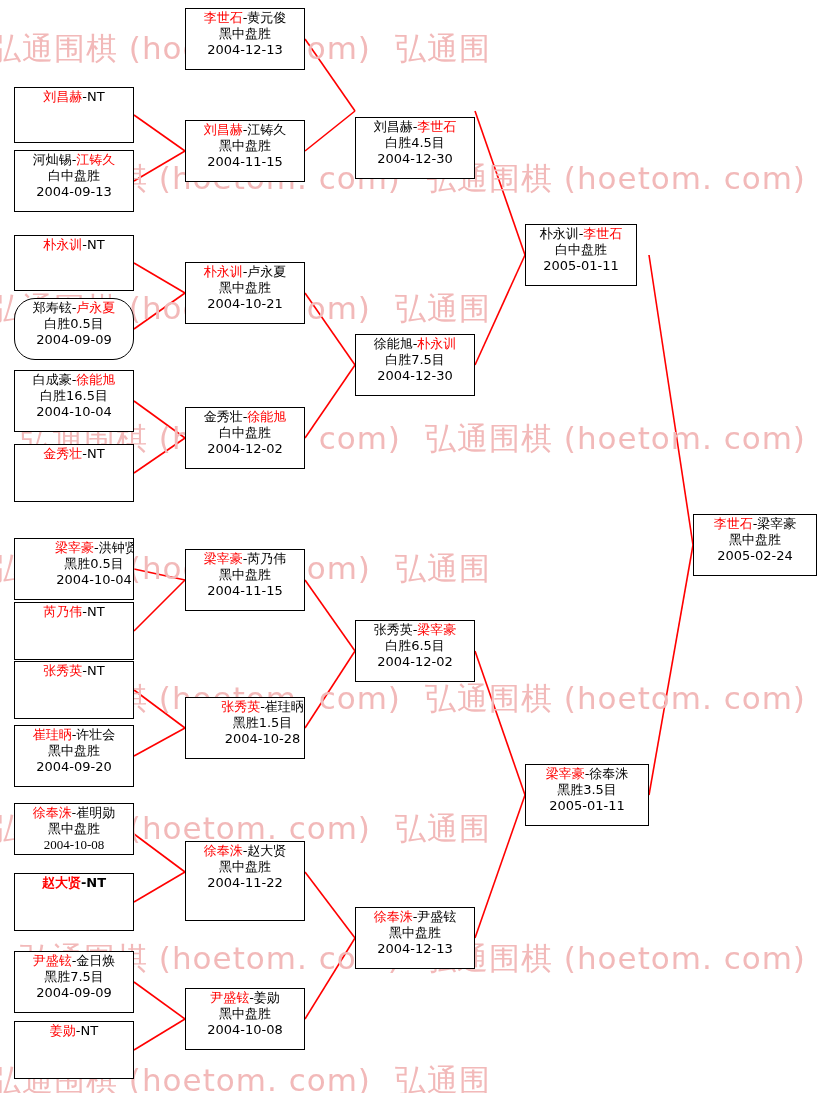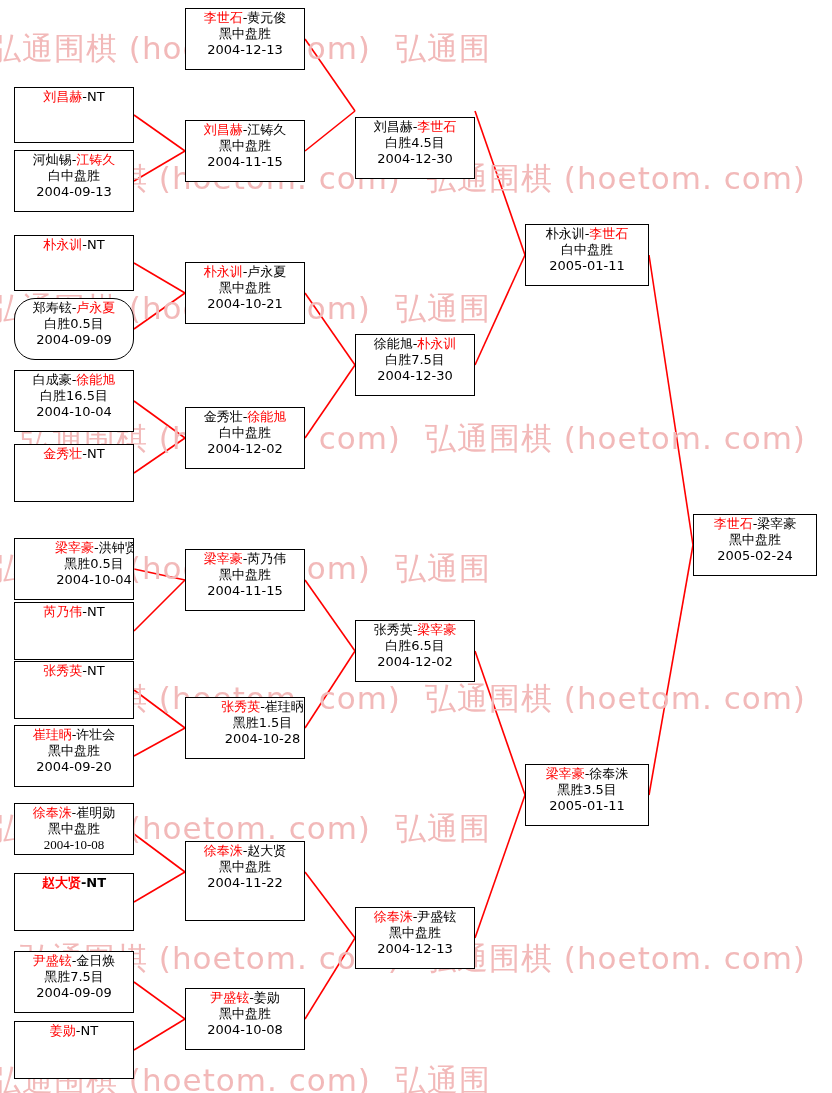--- a/index.html
+++ b/index.html
@@ -211,21 +211,21 @@
       <div class="box" style="left: 355px; top: 620px; width: 120px; height: 62px; border-color: rgb(0, 0, 0);">
         <span class="ln"><span class="blk">张秀英</span><span class="blk">-</span><span class="red">梁宰豪</span></span>
         <span class="ln blk">白胜6.5目</span>
         <span class="ln blk">2004-12-02</span>
       </div>
       <div class="box" style="left: 355px; top: 907px; width: 120px; height: 62px; border-color: rgb(0, 0, 0);">
         <span class="ln"><span class="red">徐奉洙</span><span class="blk">-</span><span class="blk">尹盛铉</span></span>
         <span class="ln blk">黑中盘胜</span>
         <span class="ln blk">2004-12-13</span>
       </div>
-      <div class="box" style="left: 525px; top: 224px; width: 124px; height: 62px; border-color: rgb(0, 0, 0);">
+      <div class="box" style="left: 525px; top: 224px; width: 112px; height: 62px; border-color: rgb(0, 0, 0);">
         <span class="ln"><span class="blk">朴永训</span><span class="blk">-</span><span class="red">李世石</span></span>
         <span class="ln blk">白中盘胜</span>
         <span class="ln blk">2005-01-11</span>
       </div>
       <div class="box" style="left: 525px; top: 764px; width: 124px; height: 62px; border-color: rgb(0, 0, 0);">
         <span class="ln"><span class="red">梁宰豪</span><span class="blk">-</span><span class="blk">徐奉洙</span></span>
         <span class="ln blk">黑胜3.5目</span>
         <span class="ln blk">2005-01-11</span>
       </div>
       <div class="box" style="left: 693px; top: 514px; width: 124px; height: 62px; border-color: rgb(0, 0, 0);">

